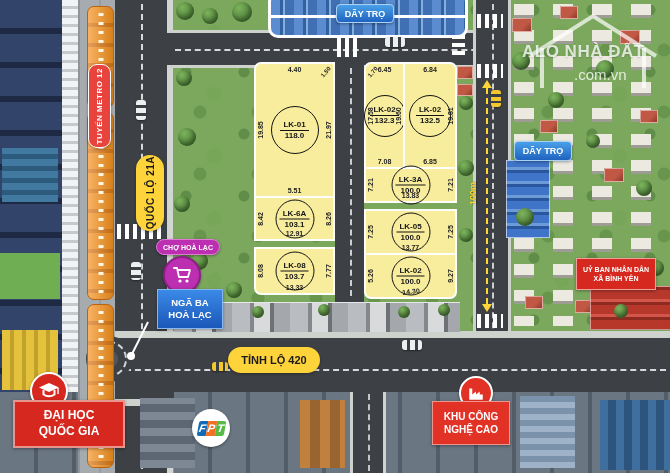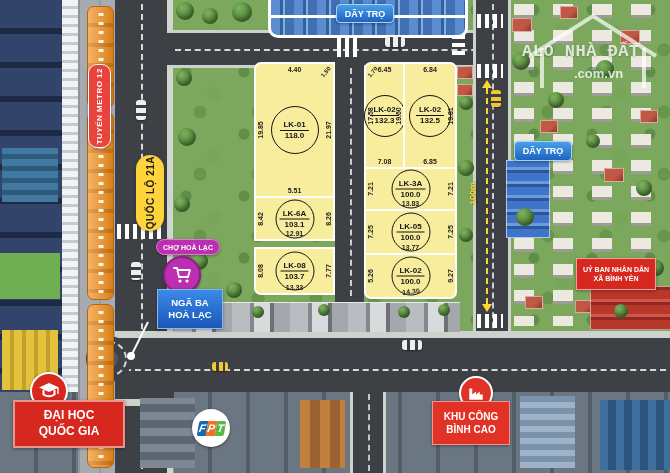--- a/index.html
+++ b/index.html
@@ -114,22 +114,22 @@
   .fpt-p{background:#f37021;}
   .fpt-t{background:#58b947;border-radius:0 2px 2px 0;}
   
   .mline{left:486px;top:88px;height:216px;width:0;border-left:2px dashed #ffd633;}
   .arr{width:0;height:0;border-left:5px solid transparent;border-right:5px solid transparent;}
   .arr-up{left:482px;top:80px;border-bottom:8px solid #ffd633;}
   .arr-dn{left:482px;top:304px;border-top:8px solid #ffd633;}
   .lbl-100m{left:468px;top:182px;color:#ffd633;font-size:9px;font-weight:800;writing-mode:vertical-rl;transform:rotate(180deg);text-shadow:0 1px 2px rgba(0,0,0,.5);}
   
   .wm{left:516px;top:10px;width:154px;height:84px;color:rgba(255,255,255,.78);}
-  .wm-brand{position:absolute;left:6px;top:32px;font-size:17px;font-weight:800;letter-spacing:.5px;text-shadow:0 1px 2px rgba(0,0,0,.2);font-family:Liberation Mono, monospace;}
-  .wm-domain{position:absolute;left:58px;top:56px;font-size:13px;font-weight:700;}
+  .wm-brand{position:absolute;left:6px;top:32px;font-size:17px;font-weight:800;letter-spacing:.5px;text-shadow:0 1px 2px rgba(0,0,0,.2);}
+  .wm-domain{position:absolute;left:58px;top:56px;font-size:15px;font-weight:400;}
 </style>
 </head>
 <body>
 
 <div class="scene">
 
   <div class="abs city-left"></div>
   <div class="abs cl-a"></div>
   <div class="abs cl-b"></div>
   <div class="abs cl-c"></div>
@@ -224,21 +224,21 @@
   </div>
   <div class="plot rtr" style="left:403px;top:62px;width:54px;height:107px;">
     <span class="dim dt">6.84</span>
     <span class="dim dr">19.81</span>
     <span class="dim db">6.85</span>
     <div class="badge">
       <span class="bid">LK-02</span>
       <span class="bar">132.5</span>
     </div>
   </div>
-  <div class="plot" style="left:364px;top:167px;width:93px;height:44px;text-align:right;">
+  <div class="plot" style="left:364px;top:167px;width:93px;height:36px;text-align:right;">
     <span class="dim dl">7.21</span>
     <span class="dim dr">7.21</span>
     <span class="dim db">13.83</span>
     <div class="badge b36">
       <span class="bid">LK-3A</span>
       <span class="bar">100.0</span>
     </div>
   </div>
   <div class="plot" style="left:364px;top:209px;width:93px;height:46px;">
     <span class="dim dl">7.25</span>
@@ -300,20 +300,23 @@
     <line x1="30" y1="4" x2="13" y2="38" stroke="#ffffff" stroke-width="2"></line>
     <circle cx="13" cy="38" r="4" fill="#ffffff"></circle>
   </svg>
 
   <div class="abs pill lbl-metro">
     <span class="vtxt">TUYẾN METRO 12</span>
   </div>
   <div class="abs pill lbl-qlo">
     <span class="vtxt">QUỐC LỘ 21A</span>
   </div>
+  <div class="abs pill lbl-tlo">
+    <span>TỈNH LỘ 420</span>
+  </div>
   <div class="abs pill lbl-daytro ld-top">
     <span>DÃY TRỌ</span>
   </div>
   <div class="abs pill lbl-daytro ld-right">
     <span>DÃY TRỌ</span>
   </div>
   <div class="abs pill lbl-market">
     <span>CHỢ HOÀ LẠC</span>
   </div>
   <div class="abs market-circle">
@@ -349,21 +352,21 @@
       <span class="fpt-t">T</span>
     </div>
   </div>
   <div class="abs icon-circle cnc-circle">
     <svg width="18" height="16" viewBox="0 0 24 20">
       <path d="M3 19 V4 h4 v8 l5-4 v4 l5-4 v4 h4 v7 z" fill="#fff"></path>
     </svg>
   </div>
   <div class="abs pill lbl-cnc">
     <span>KHU CÔNG</span>
-    <span>BÌNH CAO</span>
+    <span>NGHỆ CAO</span>
   </div>
 
   <div class="abs wm">
     <svg width="154" height="84" viewBox="0 0 154 84">
       <path d="M14 46 L77 6 L140 46" fill="none" stroke="rgba(255,255,255,.7)" stroke-width="4"></path>
       <path d="M26 38 V78 M128 38 V78" fill="none" stroke="rgba(255,255,255,.7)" stroke-width="4"></path>
     </svg>
     <span class="wm-brand">ALO NHÀ ĐẤT</span>
     <span class="wm-domain">.com.vn</span>
   </div>

